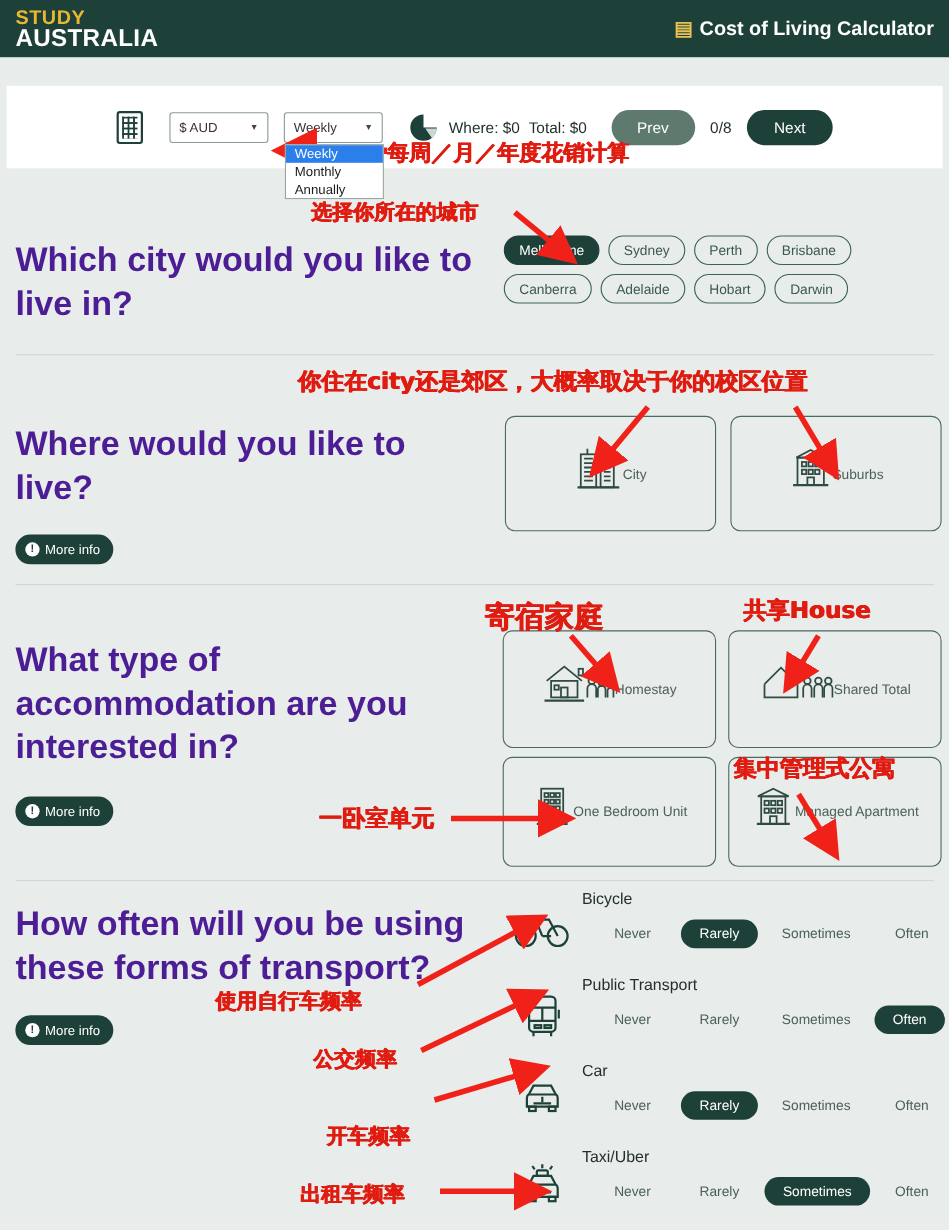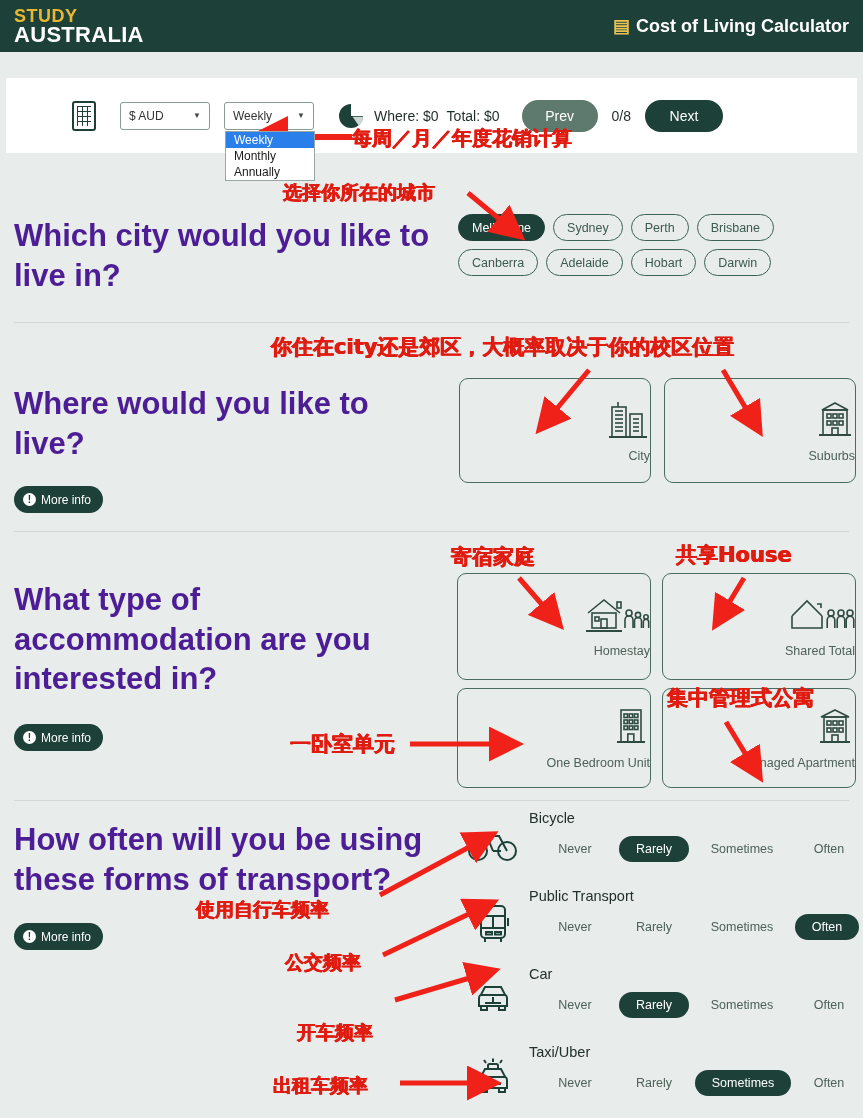--- a/index.html
+++ b/index.html
@@ -33,21 +33,21 @@
     display: flex; align-items: center; gap: 6px;
     color: #ffffff; font-size: 18px; font-weight: bold;
   }
   .calc-glyph { color: #e8c353; font-size: 18px; line-height: 1; }
 
   
   .toolbar {
     position: absolute; left: 6px; top: 78px; width: 851px; height: 75px;
     background: #ffffff;
     display: flex; align-items: center;
-    padding-left: 66px; gap: 0;
+    padding-left: 100px; gap: 0;
   }
   .calc-icon {
     width: 24px; height: 30px; border: 2.4px solid #1d4038; border-radius: 3px;
     position: relative; flex: 0 0 auto;
   }
   .calc-icon::before {
     content: ""; position: absolute; left: 3px; right: 3px; top: 3px; bottom: 3px;
     background:
       linear-gradient(to right, #1d4038 1.4px, transparent 1.4px) 0 0/5px 100%,
       linear-gradient(to bottom, #1d4038 1.4px, transparent 1.4px) 0 0/100% 5px;
@@ -117,21 +117,21 @@
     display: flex; align-items: center; justify-content: center;
     font-size: 12.5px; color: #3c5a51; background: transparent;
     font-family: "Liberation Sans", sans-serif; padding: 0 13px;
   }
   .chip.active { background: #1d4038; color: #ffffff; border-color: #1d4038; }
 
   
   .card {
     position: absolute; border: 1px solid #4a6b61; border-radius: 9px;
     background: transparent;
-    display: flex; flex-direction: column; align-items: flex-end; justify-content: center;
+    display: flex; flex-direction: row; align-items: center; justify-content: center;
   }
   .card .card-label {
     font-size: 12.5px; color: #4d6159; font-family: "Liberation Sans", sans-serif;
   }
   .card .card-icon { margin-bottom: 6px; display: block; }
 
   
   .transport-row { position: absolute; left: 465px; width: 396px; }
   .t-icon { position: absolute; left: 0; top: 14px; width: 56px; height: 44px; }
   .t-name {
@@ -469,21 +469,21 @@
     <line x1="383" y1="955" x2="473" y2="912" stroke="#ef2118" stroke-width="5" marker-end="url(#ah)"></line>
 
     <line x1="395" y1="1000" x2="473" y2="977" stroke="#ef2118" stroke-width="5" marker-end="url(#ah)"></line>
 
     <line x1="400" y1="1083" x2="473" y2="1083" stroke="#ef2118" stroke-width="5" marker-end="url(#ah)"></line>
   </svg>
 
   <div class="anno" style="left:352px; top:125px; font-size:20px;">每周／月／年度花销计算</div>
   <div class="anno" style="left:283px; top:180px; font-size:19px;">选择你所在的城市</div>
   <div class="anno" style="left:271px; top:333px; font-size:21px;">你住在city还是郊区，大概率取决于你的校区位置</div>
-  <div class="anno" style="left:451px; top:543px; font-size:21px;">寄宿家庭</div>
+  <div class="anno" style="left:441px; top:543px; font-size:27px;">寄宿家庭</div>
   <div class="anno" style="left:676px; top:541px; font-size:21px;">共享House</div>
   <div class="anno" style="left:667px; top:684px; font-size:21px;">集中管理式公寓</div>
   <div class="anno" style="left:290px; top:730px; font-size:21px;">一卧室单元</div>
   <div class="anno" style="left:196px; top:897px; font-size:19px;">使用自行车频率</div>
   <div class="anno" style="left:285px; top:950px; font-size:19px;">公交频率</div>
   <div class="anno" style="left:297px; top:1020px; font-size:19px;">开车频率</div>
   <div class="anno" style="left:273px; top:1073px; font-size:19px;">出租车频率</div>
 
 </div>
 

